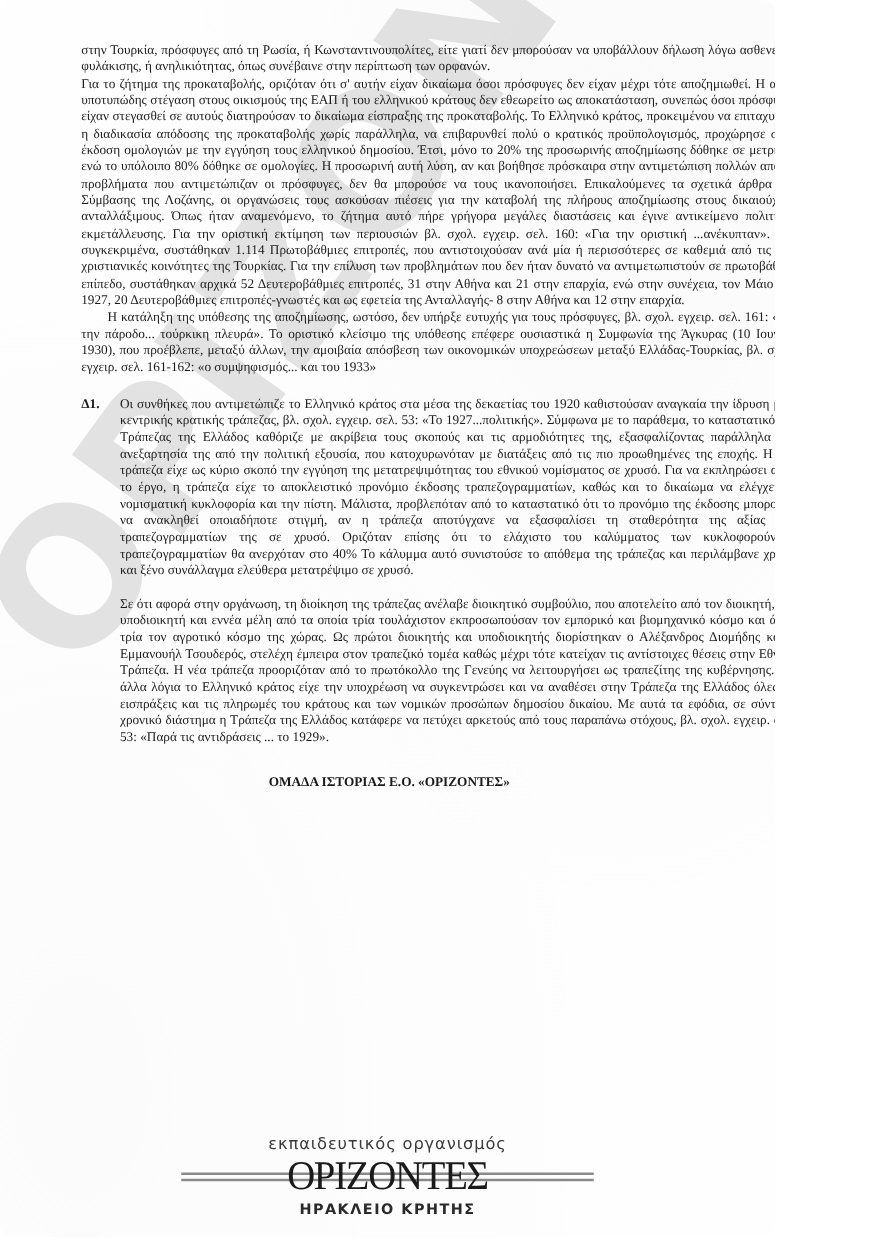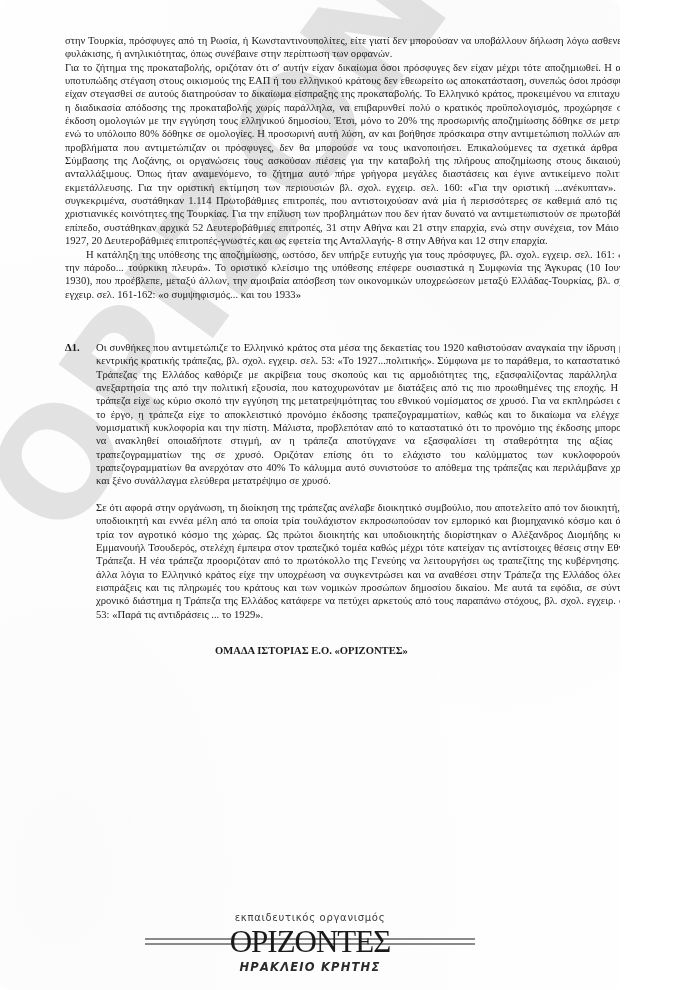--- a/index.html
+++ b/index.html
@@ -81,21 +81,21 @@
     text-justify: inter-word;
     color: #1c1c1c;
     font-family: "Liberation Serif", "DejaVu Serif", serif;
   }
   p.para.indent { text-indent: 21px; font-family: Liberation Serif, serif; }
   p.gap-above { margin-top: 13.3px; }
 
   
   #block-d1 {
     position: relative;
-    margin-top: 40px;
+    margin-top: 16px;
     padding-left: 31px;
   }
   #d1-label {
     position: absolute;
     left: 0;
     top: 0;
     font-weight: bold;
     font-size: 10.6px;
     line-height: 13.35px;
     font-family: "Liberation Serif", "DejaVu Serif", serif;
@@ -119,21 +119,21 @@
   #footer-logo {
     position: absolute;
     left: 0;
     right: 0;
     bottom: 16px;
     text-align: center;
     z-index: 4;
   }
   #logo-top {
     font-family: "DejaVu Sans", sans-serif;
-    font-size: 10px;
+    font-size: 13px;
     letter-spacing: 0.7px;
     color: #3b3b3b;
     margin-bottom: 1px;
   }
   #logo-main-wrap {
     position: relative;
     height: 34px;
     width: 330px;
     margin: 0 auto;
     display: flex;
@@ -161,21 +161,20 @@
     font-weight: 400;
     transform: scaleY(1.05);
   }
   #logo-bottom {
     font-family: "DejaVu Sans", sans-serif;
     font-size: 11.5px;
     letter-spacing: 1.2px;
     color: #2a2a2a;
     font-weight: 600;
     margin-top: 2px;
-    font-style: italic;
   }
 </style>
 </head>
 <body>
 
 <div id="page">
 
   <div id="watermark-layer">
     <div class="wm-text" id="wm-main">ΟΡΙΖΟΝΤΕΣ</div>
   </div>

